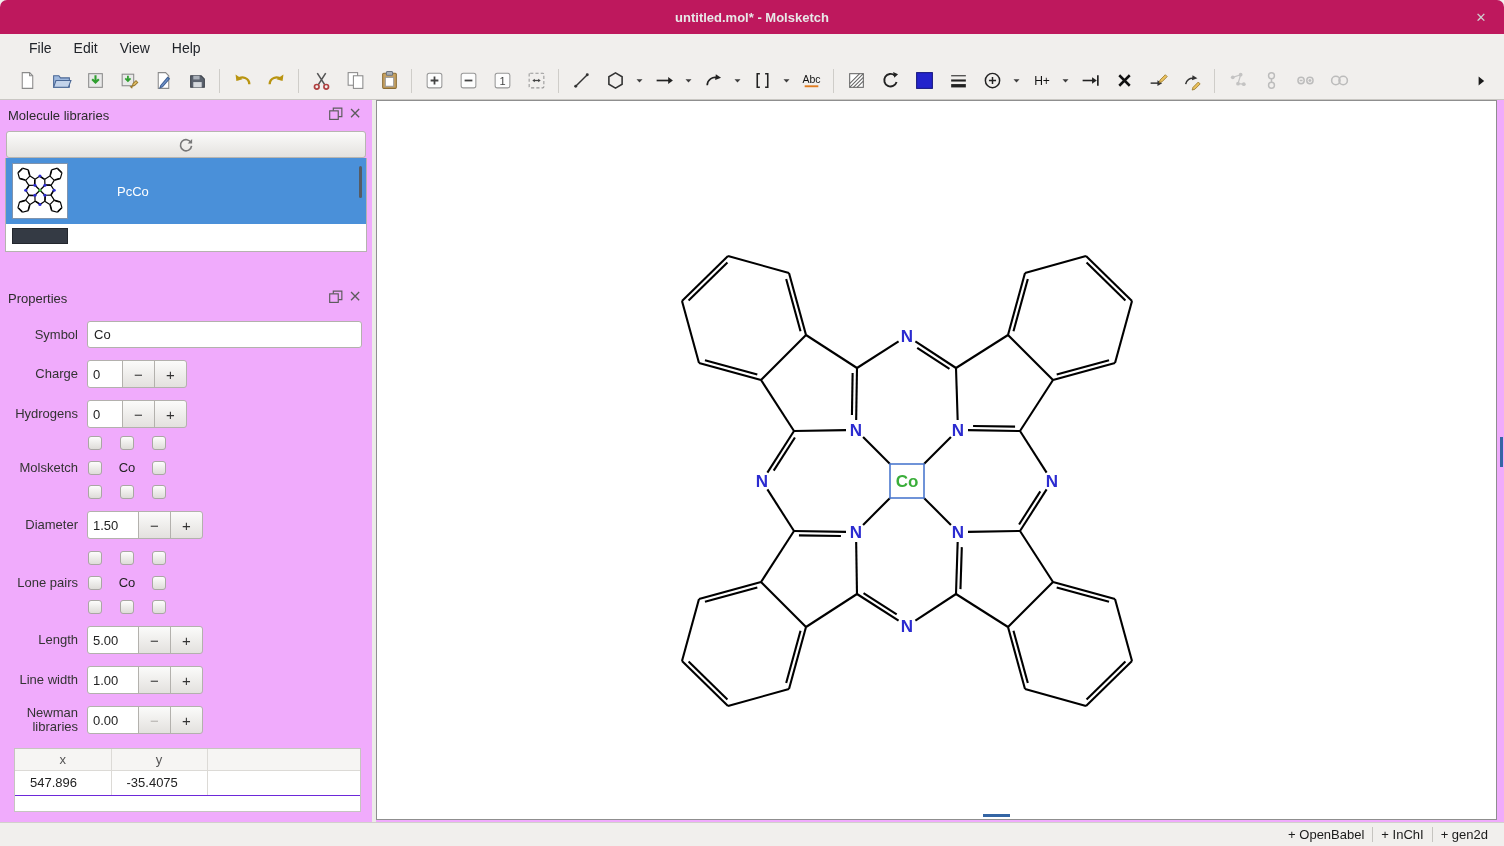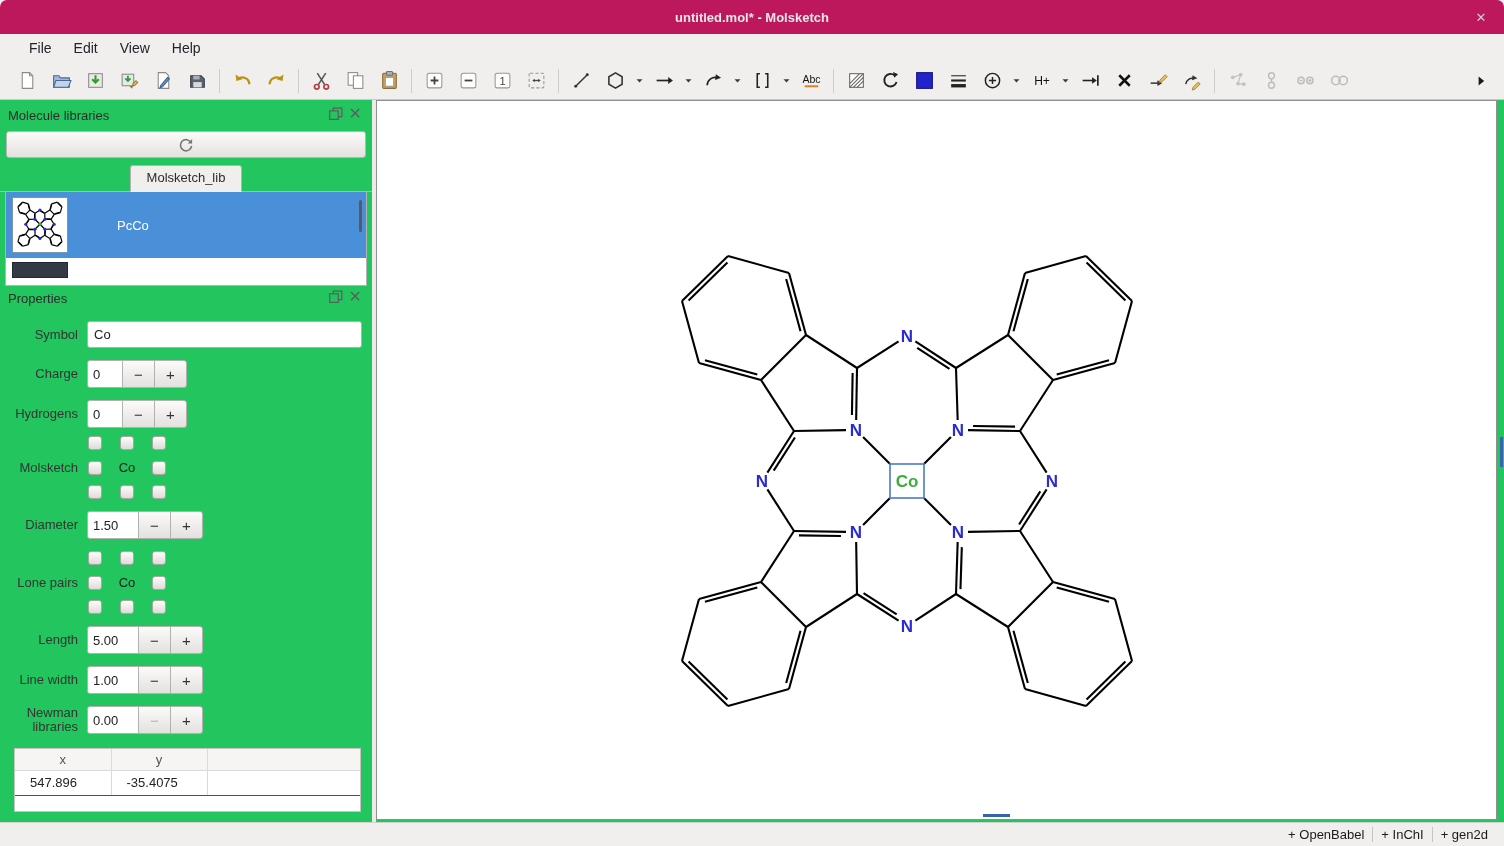--- a/index.html
+++ b/index.html
@@ -20,21 +20,21 @@
   
   .toolbar { position:absolute; top:62px; left:0; right:0; height:38px; background:#f1efed; border-bottom:1px solid #c9c7c3;
              display:flex; align-items:center; padding:0 6px 0 10px; }
   .tbtn { width:34px; height:32px; border:none; background:transparent; display:flex; align-items:center; justify-content:center; }
   .tbtn.dd { width:15px; }
   .tbtn[disabled] { opacity:.8; }
   .tsep { width:1px; height:24px; background:#cfcdc9; margin:0 5px; display:inline-block; }
   .toverflow { margin-left:auto; }
 
   
-  .main { position:absolute; top:100px; left:0; right:0; bottom:24px; background:#22c55e; }
+  .main { position:absolute; top:100px; left:0; right:0; bottom:24px; background:#f0abfc; }
 
   
   .dock { position:absolute; left:0; top:0; width:372px; bottom:0; }
   .panel { position:absolute; left:0; width:372px; }
   .panel.lib { top:4px; height:183px; }
   .panel.props { top:187px; bottom:2px; }
   .phead { height:22px; display:flex; align-items:center; padding:0 6px 0 8px; }
   .ptitle { flex:1; font-size:13px; color:#2c2c2c; }
   .pbtn { width:20px; height:18px; border:none; background:transparent; display:flex; align-items:center; justify-content:center; }
 
@@ -395,23 +395,20 @@
           <button class="pbtn">
               <span><svg viewBox="0 0 20 20" width="18" height="18">
                   <path d="M4.5 4.5l9 9M13.5 4.5l-9 9" stroke="#5c5c5c" stroke-width="1.5"></path>
                 </svg></span>
             </button>
         </div>
         <button class="wide-btn"><span><svg viewBox="0 0 20 20" width="18" height="18">
                 <path d="M15.6 7.5A6.2 6.2 0 1 0 16.2 11" fill="none" stroke="#777" stroke-width="1.8"></path>
                 <path d="M16.8 3.4v5h-5z" fill="#777"></path>
               </svg></span></button>
-        <div class="tabbar">
-          <div class="tab">Molsketch_lib</div>
-        </div>
         <div class="liblist">
           <div id="libitems">
               <div class="librow selected">
                 <div class="lib-thumb"><svg viewBox="0 0 54 54" width="54" height="54">
                     <g transform="translate(-25,-11) scale(0.098)">
                       <line x1="530" y1="380" x2="581" y2="329" stroke="#000000" stroke-width="12"></line>
                       <line x1="530" y1="380" x2="479" y2="329" stroke="#000000" stroke-width="12"></line>
                       <line x1="530" y1="380" x2="479" y2="431" stroke="#000000" stroke-width="12"></line>
                       <line x1="530" y1="380" x2="581" y2="431" stroke="#000000" stroke-width="12"></line>
                       <line x1="581" y1="329" x2="643" y2="330" stroke="#000000" stroke-width="12"></line>

